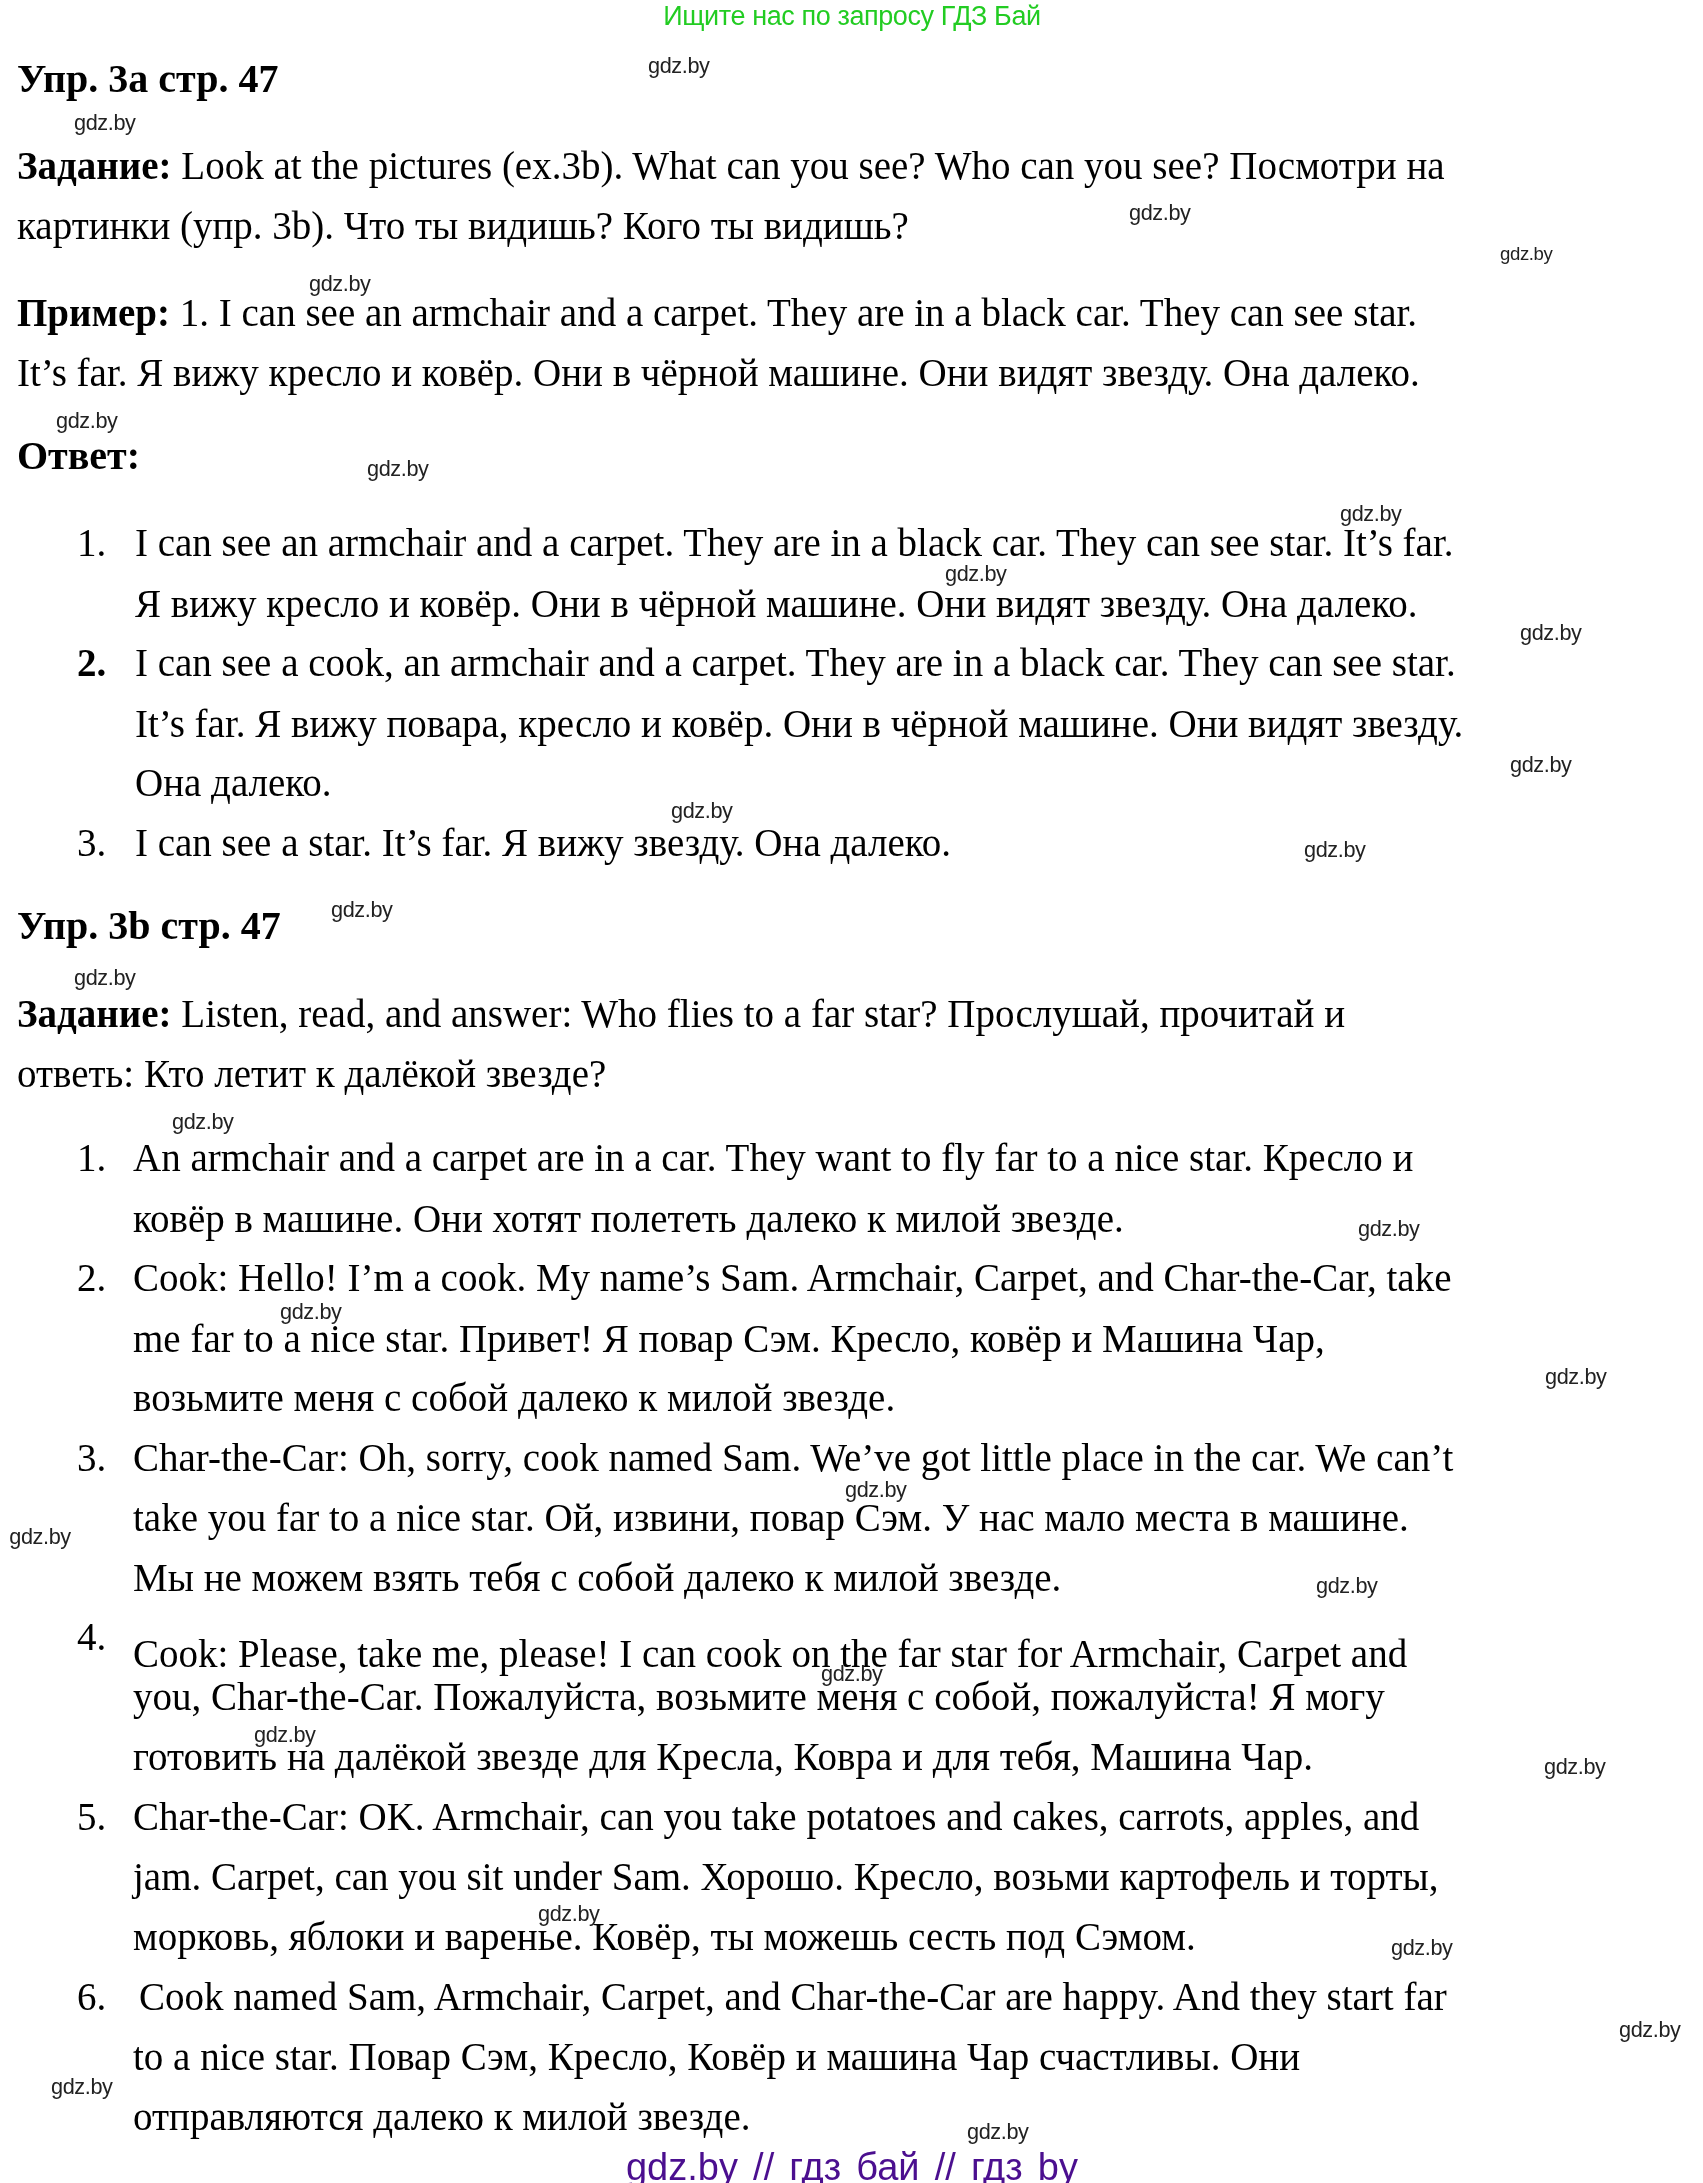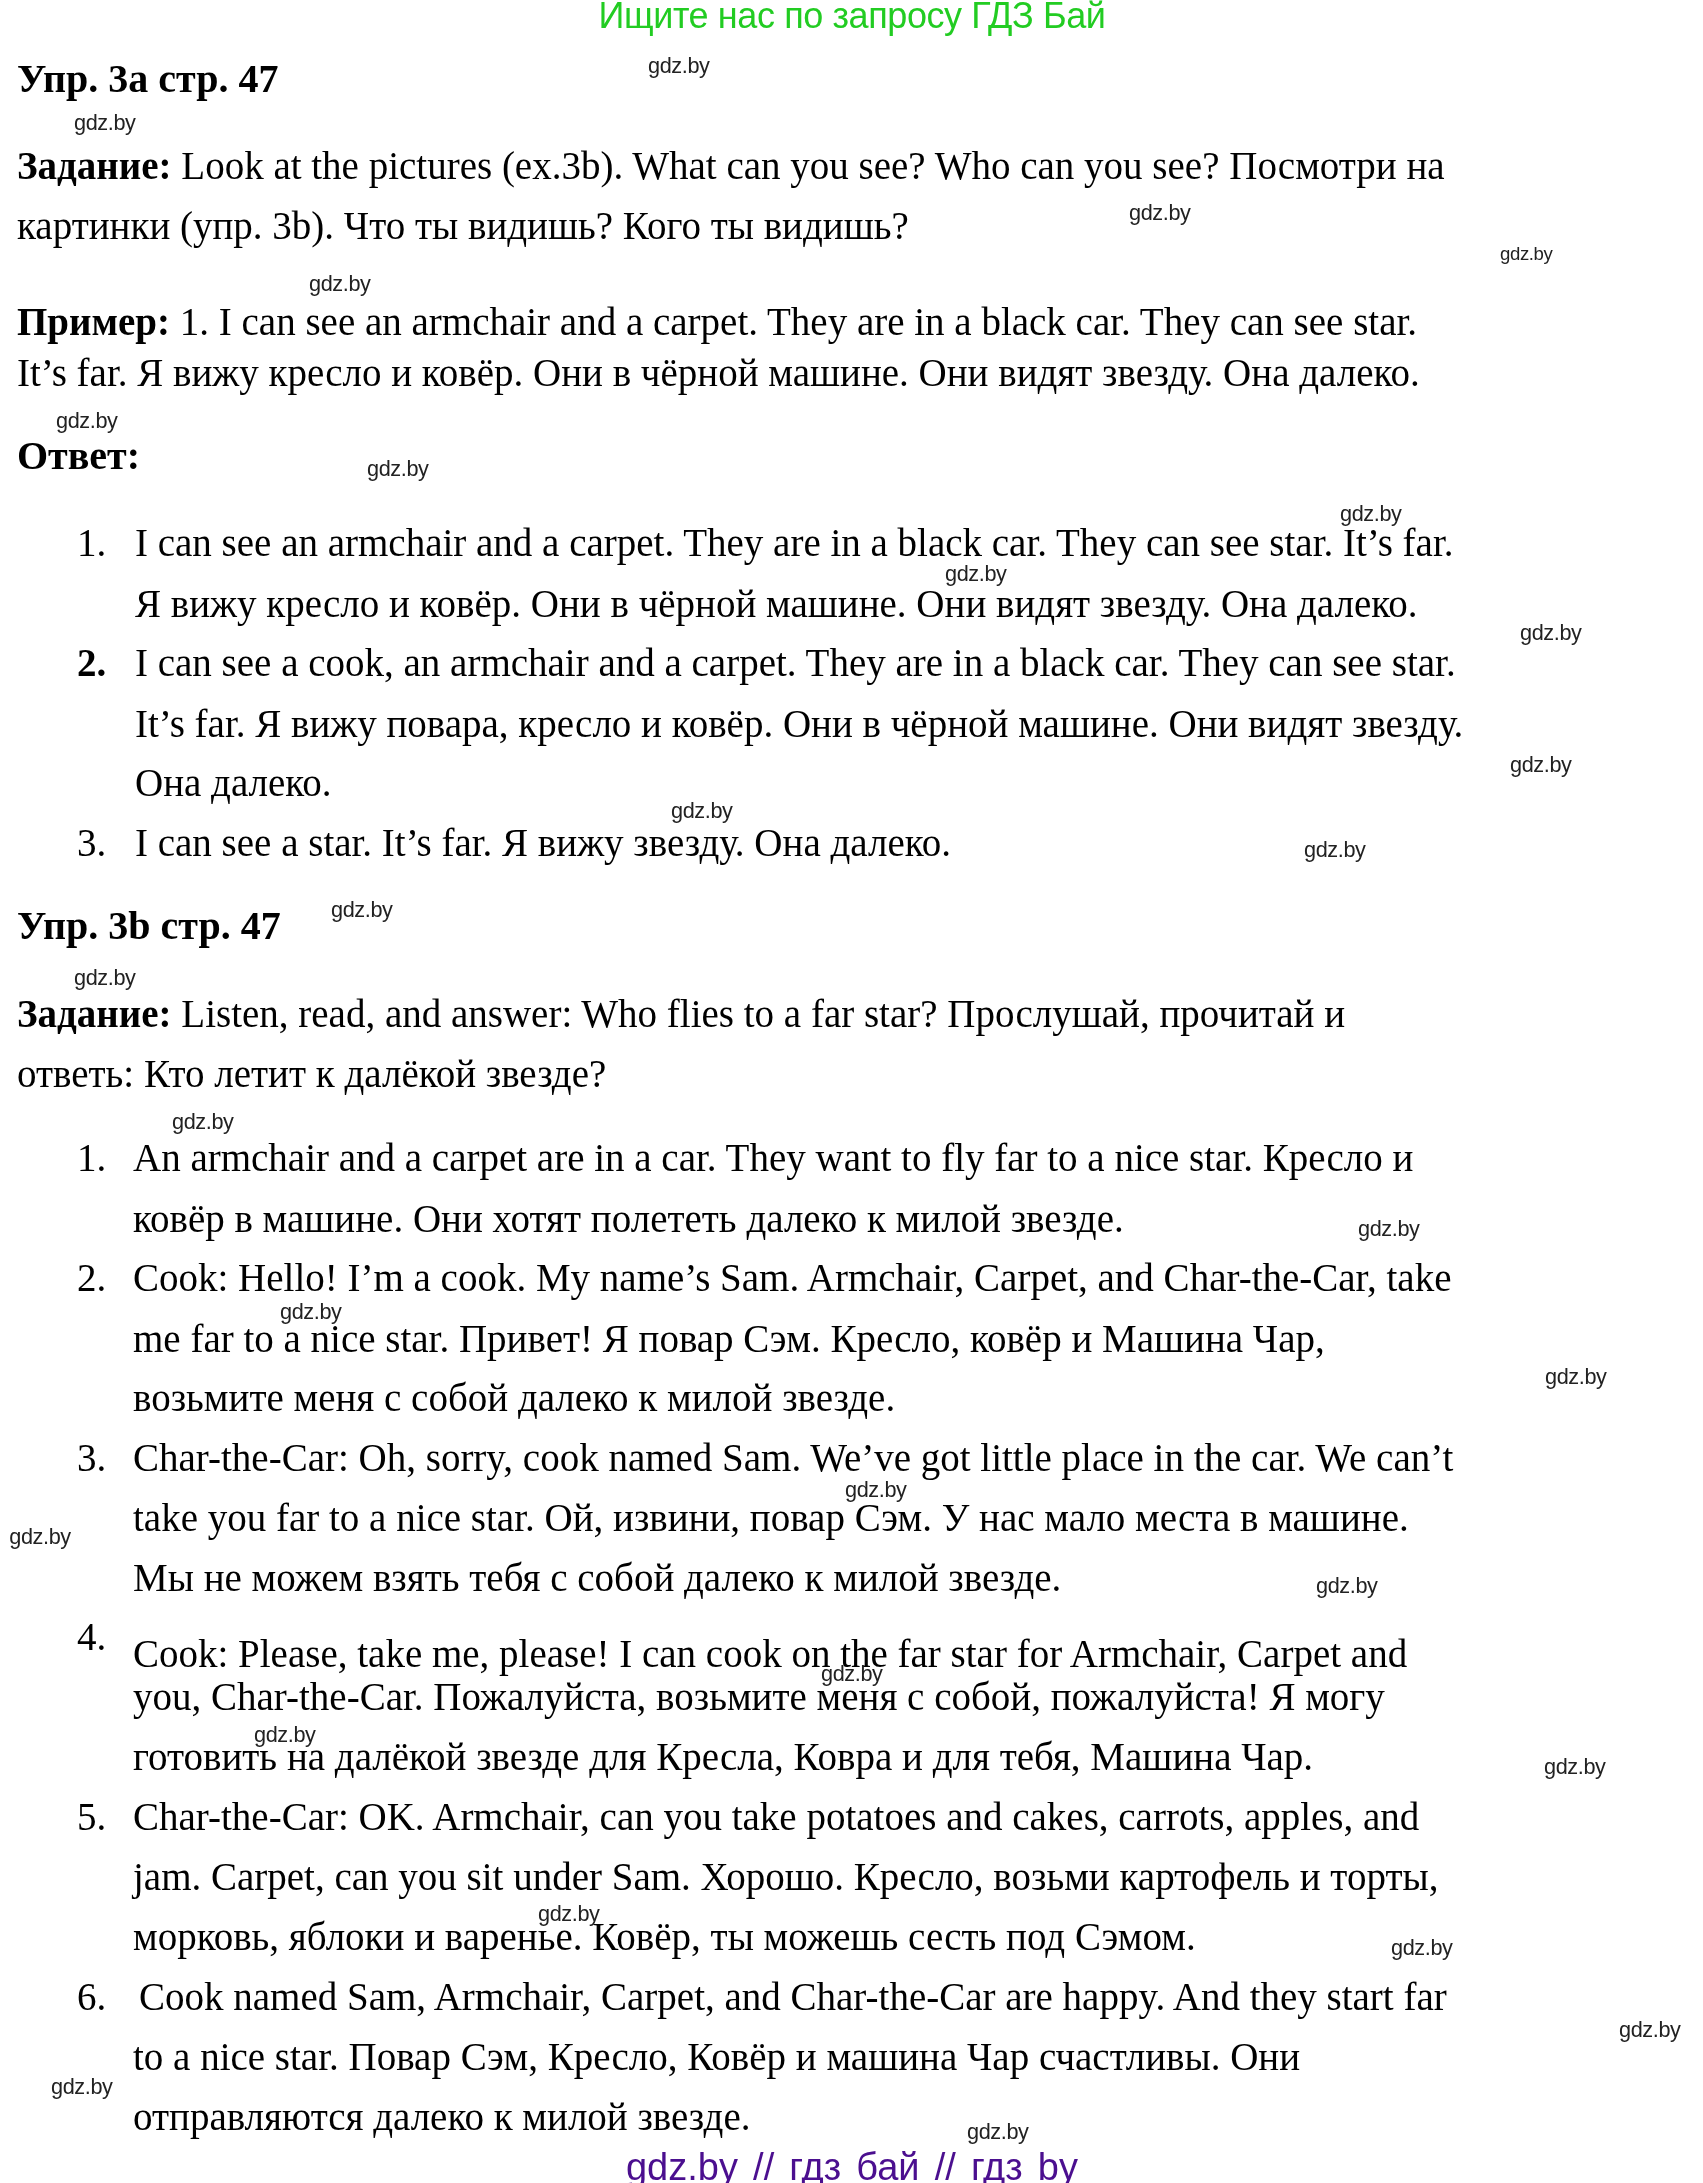--- a/index.html
+++ b/index.html
@@ -1,21 +1,21 @@
 <!DOCTYPE html>
 <html style="font-size:12.4px"><head>
 <meta charset="utf-8">
 <style>
   html, body { margin: 0; padding: 0; background: #ffffff; }
   body { width: 1704px; height: 2183px; position: relative; overflow: hidden; }
   .page { position: absolute; left: 0; top: 0; width: 1704px; height: 2183px; }
   .abs { position: absolute; white-space: nowrap; }
   .header-banner {
     position: absolute; left: 0; width: 1704px; top: 0; text-align: center;
-    font-family: "Liberation Sans", sans-serif; font-size: 36px; color: #22cc22;
+    font-family: "Liberation Sans", sans-serif; font-size: 27px; color: #22cc22;
     line-height: 32px; letter-spacing: -0.4px;
   }
   .footer-banner {
     position: absolute; left: 0; width: 1704px; top: 2150px; text-align: center;
     font-family: "Liberation Sans", sans-serif; font-size: 38px; color: #4b0f8f;
     line-height: 34px; word-spacing: 4.6px;
   }
   .heading {
     font-family: "Liberation Serif", serif; font-weight: bold; font-size: 40px;
     color: #000; line-height: 46px;
@@ -38,21 +38,21 @@
 
 <div class="page">
 
   <div class="header-banner">Ищите нас по запросу ГДЗ Бай</div>
 
   <div class="abs heading" style="left:17px; top:56px;">Упр. 3а стр. 47</div>
 
   <div class="abs line" style="left:17px; top:143px;"><b>Задание:</b> <span>Look at the pictures (ex.3b). What can you see? Who can you see? Посмотри на</span></div>
   <div class="abs line" style="left:17px; top:203px;">картинки (упр. 3b). Что ты видишь? Кого ты видишь?</div>
 
-  <div class="abs line" style="left:17px; top:290px;margin-top:9px;"><b>Пример:</b> <span>1.  I can see an armchair and a carpet. They are in a black car. They can see star.</span></div>
+  <div class="abs line" style="left:17px; top:290px;"><b>Пример:</b> <span>1.  I can see an armchair and a carpet. They are in a black car. They can see star.</span></div>
   <div class="abs line" style="left:17px; top:350px;">It’s far. Я вижу кресло и ковёр. Они в чёрной машине. Они видят звезду. Она далеко.</div>
 
   <div class="abs heading" style="left:17px; top:433px;">Ответ:</div>
 
   <div>
     <div class="num" style="left:77px; top:520px;">1.</div>
     <div class="abs line" style="left:135px; top:520px;">I can see an armchair and a carpet. They are in a black car. They can see star. It’s far.</div>
     <div class="abs line" style="left:135px; top:581px;">Я вижу кресло и ковёр. Они в чёрной машине. Они видят звезду. Она далеко.</div>
   </div>
 

